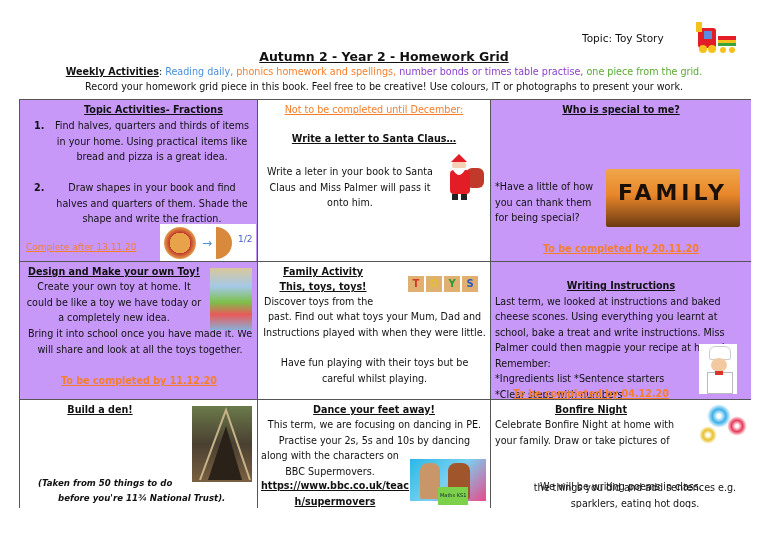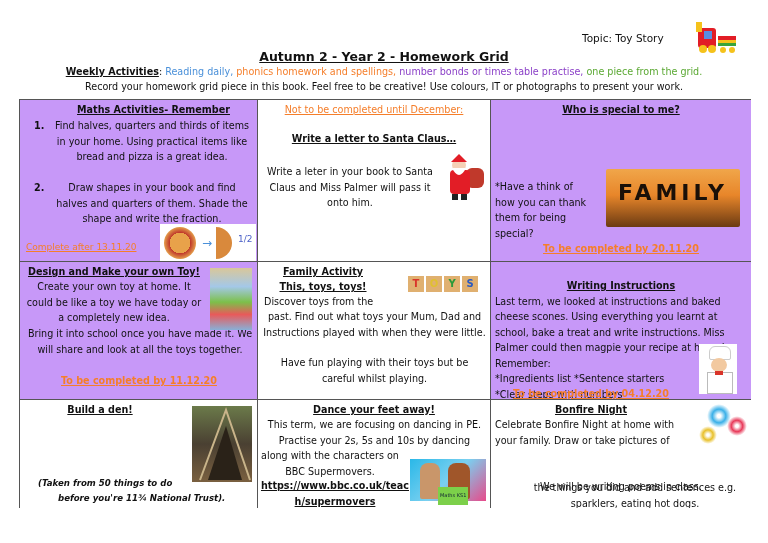--- a/index.html
+++ b/index.html
@@ -55,21 +55,21 @@
   <span style="color:#4a90d9">Reading daily,</span>
   <span style="color:#f57e2a">phonics homework and spellings,</span>
   <span style="color:#8a3fc7">number bonds or times table practise,</span>
   <span style="color:#5aa832">one piece from the grid.</span>
 </div>
 <div class="record">Record your homework grid piece in this book. Feel free to be creative! Use colours, IT or photographs to present your work.</div>
 
 <div class="grid">
 
   <div class="cell purple c1 r1">
-    <div class="h" style="margin-left:30px;margin-top:2px;">Maths Activities- Remember</div>
+    <div class="h" style="margin-left:30px;margin-top:2px;">Topic Activities- Fractions</div>
     <div class="abs" style="left:14px;top:18px;width:218px;text-align:center;">
       <b style="position:absolute;left:0;top:0;">1.</b>
         <span style="display:block;padding-left:18px;">Find halves, quarters and thirds of items in your home. Using practical items like bread and pizza is a great idea.</span>
     </div>
     <div class="abs" style="left:14px;top:80px;width:218px;text-align:center;">
       <b style="position:absolute;left:0;top:0;">2.</b>
         <span style="display:block;padding-left:18px;">Draw shapes in your book and find halves and quarters of them. Shade the shape and write the fraction.</span>
     </div>
     <div class="abs orange" style="left:6px;top:140px;font-size:9px;">Complete after 13.11.20</div>
     <div class="abs" style="left:140px;top:124px;width:96px;height:38px;background:#fff;">
@@ -90,21 +90,21 @@
       <circle cx="15" cy="11" r="7" fill="#f5d0b5"></circle>
       <path d="M8 14 Q15 28 22 14 Z" fill="#fff"></path>
       <path d="M7 8 L15 0 L23 8 Z" fill="#e21d26"></path>
       <rect x="8" y="40" width="6" height="6" fill="#222"></rect>
         <rect x="17" y="40" width="6" height="6" fill="#222"></rect>
     </svg>
   </div>
 
   <div class="cell purple c3 r1">
     <div class="h" style="margin-top:2px;">Who is special to me?</div>
-    <div class="abs" style="left:4px;top:79px;width:100px;">*Have a think of how you can thank them for being special?</div>
+    <div class="abs" style="left:4px;top:79px;width:100px;">*Have a little of how you can thank them for being special?</div>
     <div class="img" style="left:115px;top:69px;width:134px;height:58px;background:linear-gradient(180deg,#f0a64a 0%,#e8862a 45%,#6b3a12 100%);">
       <div style="position:absolute;left:0;top:16px;width:134px;text-align:center;font-size:22px;font-weight:bold;color:#1a1008;letter-spacing:4px;">FAMILY</div>
     </div>
     <div class="abs orangeb" style="left:0;width:260px;top:141px;text-align:center;">To be completed by 20.11.20</div>
   </div>
 
   <div class="cell purple c1 r2">
     <div class="h abs" style="left:4px;top:2px;width:180px;">Design and Make your own Toy!</div>
     <div class="abs center" style="left:6px;top:17px;width:176px;">Create your own toy at home. It could be like a toy we have today or a completely new idea.</div>
     <div class="abs center" style="left:4px;top:64px;width:232px;">Bring it into school once you have made it. We will share and look at all the toys together.</div>

